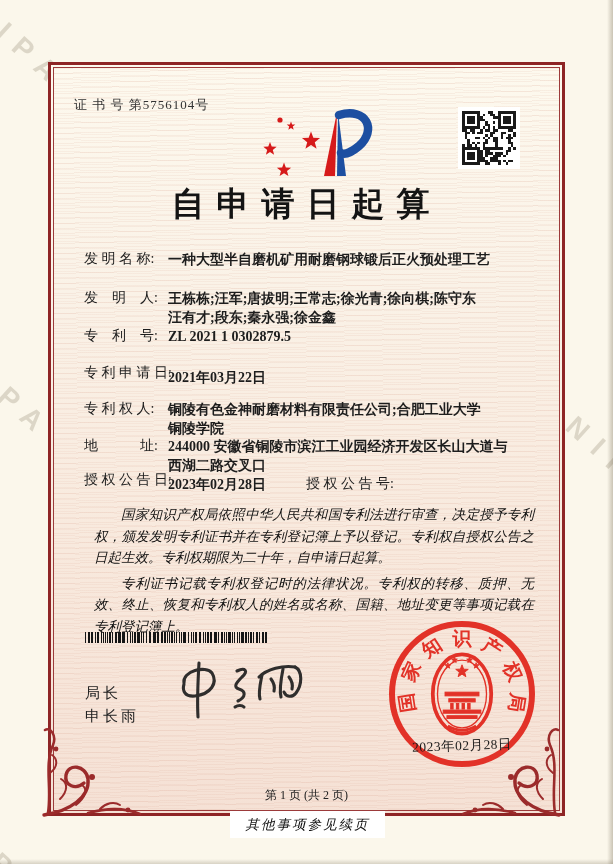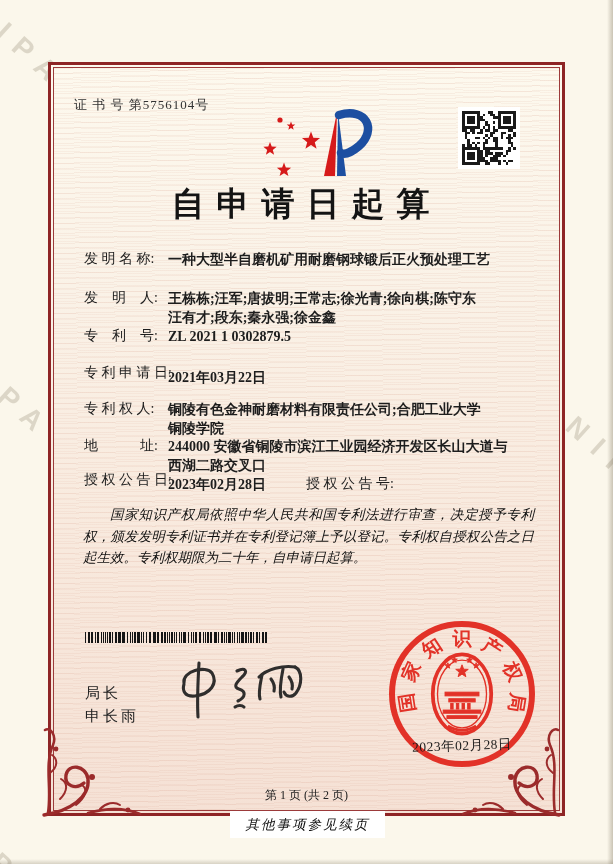--- a/index.html
+++ b/index.html
@@ -22,21 +22,21 @@
   .title{left:0;top:182px;width:613px;text-align:center;font-size:33px;font-weight:bold;
          letter-spacing:12px;color:#141414;}
   .qr-box{left:458px;top:107px;width:62px;height:62px;background:#fff;display:flex;
           align-items:center;justify-content:center;}
   
   .flabel{position:absolute;left:84px;font-size:14px;color:#1d1d1d;white-space:pre;}
   .fvalue{position:absolute;left:168px;font-size:14px;color:#1d1d1d;white-space:pre-line;
           line-height:19px;width:372px;font-weight:bold;}
   .legal{left:82px;top:504px;width:452px;font-size:13.5px;line-height:21.5px;
          font-style:italic;color:#101010;text-align:justify;}
-  .legal p{margin:0 0 4px 1px;text-indent:2em;}
+  .legal p{margin:0 0 4px 12px;text-indent:2em;}
   .barcode{left:85px;top:632px;width:183px;height:11px;display:flex;align-items:stretch;}
   .barcode div{background:#151515;height:100%;}
   .officer{left:85px;font-size:15px;font-family:"Liberation Sans",sans-serif;
            letter-spacing:3px;color:#222;}
   .sig{left:175px;top:660px;}
   .seal{left:389px;top:621px;width:146px;height:146px;border:6px solid #e1251b;
         border-radius:50%;box-sizing:border-box;opacity:0.93;}
   .seal-char{position:absolute;left:50%;top:50%;font-family:"Liberation Sans",sans-serif;
         font-weight:bold;font-size:19px;color:#e1251b;}
   .seal-date{left:396px;top:737px;width:132px;text-align:center;font-size:13.5px;
@@ -360,20 +360,21 @@
   <span class="flabel" style="top:437px">地　　　址:</span>
   <span class="fvalue" style="top:437px">244000 安徽省铜陵市滨江工业园经济开发区长山大道与
 西湖二路交叉口</span>
 
   <span class="flabel" style="top:471px">授 权 公 告 日:</span>
   <span class="fvalue" style="top:475px;width:140px">2023年02月28日</span>
   <span class="flabel" style="top:475px;left:306px">授 权 公 告 号:</span>
 
   <div class="abs legal">
     <p>国家知识产权局依照中华人民共和国专利法进行审查，决定授予专利权，颁发发明专利证书并在专利登记簿上予以登记。专利权自授权公告之日起生效。专利权期限为二十年，自申请日起算。</p>
+    <p>专利证书记载专利权登记时的法律状况。专利权的转移、质押、无效、终止、恢复和专利权人的姓名或名称、国籍、地址变更等事项记载在专利登记簿上。</p>
   </div>
 
   <div id="barcode" class="abs barcode">
       <div style="width: 1px; margin-right: 2px;"></div>
       <div style="width: 2px; margin-right: 1px;"></div>
       <div style="width: 2px; margin-right: 2px;"></div>
       <div style="width: 1px; margin-right: 1px;"></div>
       <div style="width: 2px; margin-right: 2px;"></div>
       <div style="width: 1px; margin-right: 1px;"></div>
       <div style="width: 1px; margin-right: 1px;"></div>

